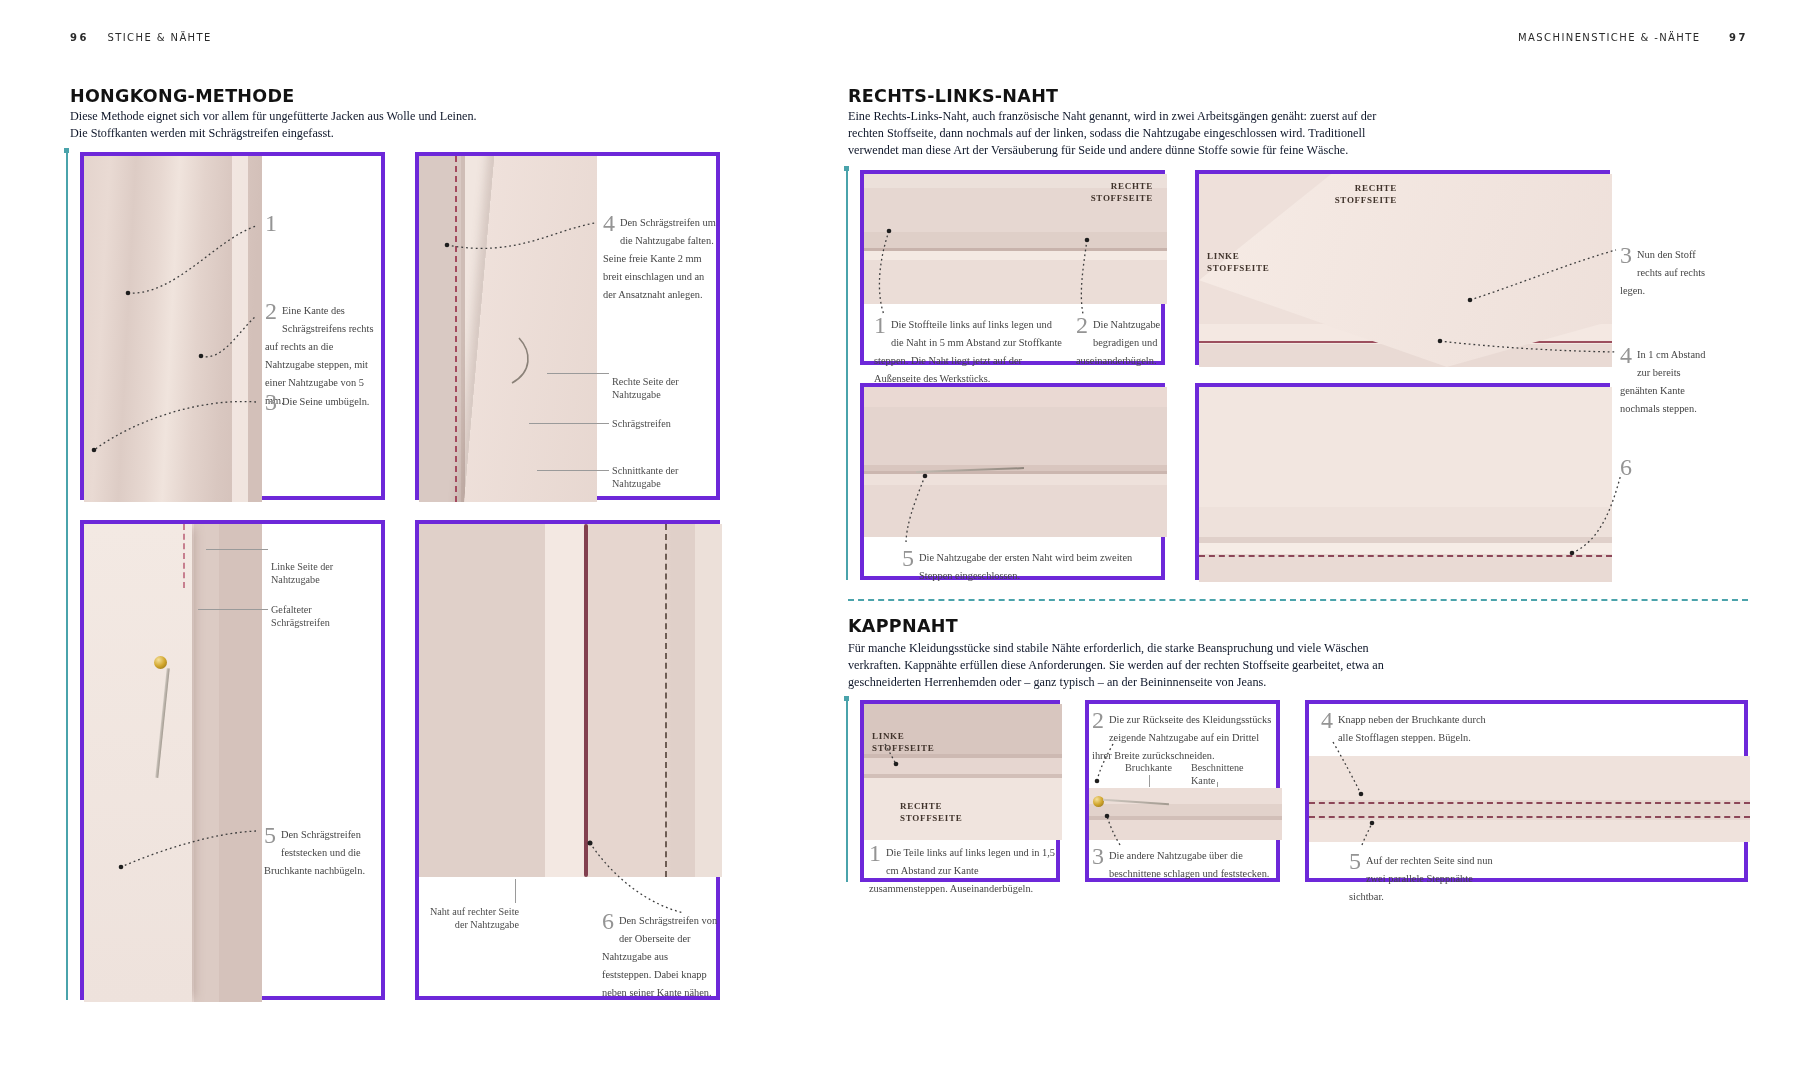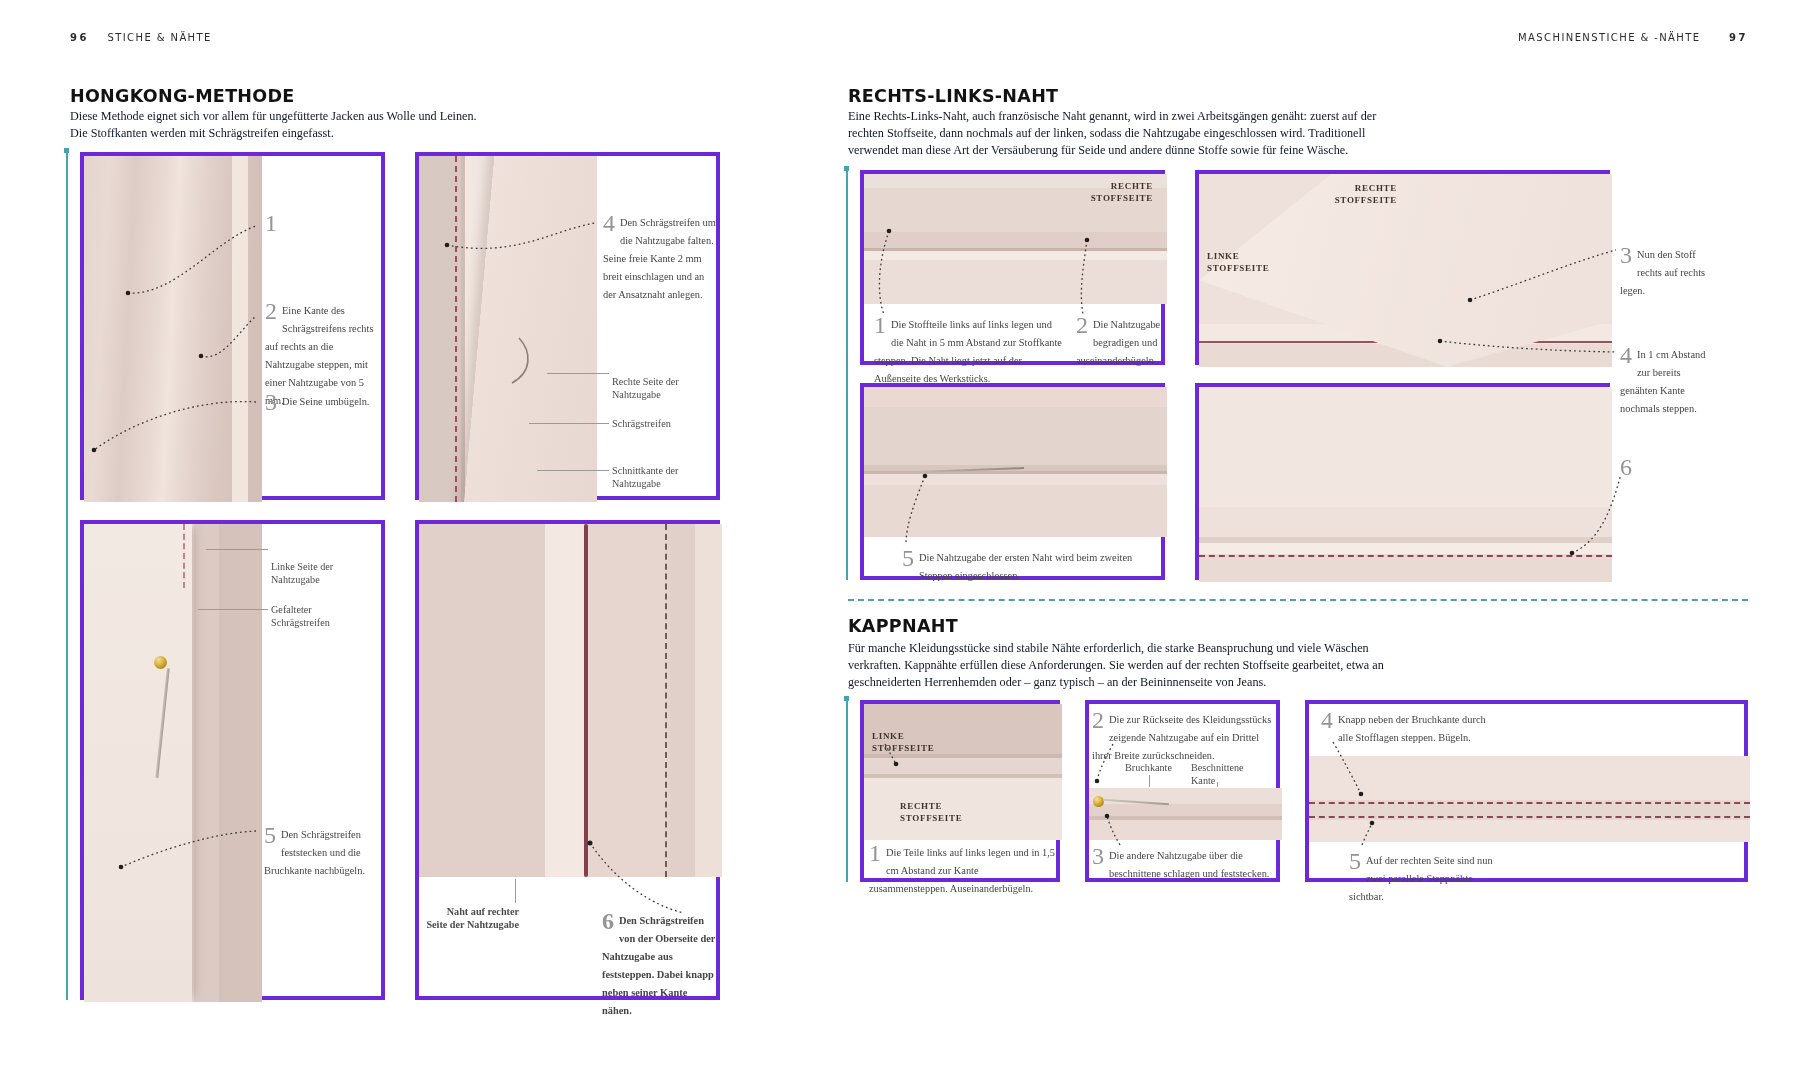--- a/index.html
+++ b/index.html
@@ -90,21 +90,21 @@
     </div>
     <div class="lline" style="left:122px;top:25px;width:62px;height:1px;"></div>
     <div class="cap-label" style="left:187px;top:19px;width:100px;margin-top:17px;">Linke Seite der Nahtzugabe</div>
     <div class="lline" style="left:114px;top:85px;width:70px;height:1px;"></div>
     <div class="cap-label" style="left:187px;top:79px;width:100px;">Gefalteter Schrägstreifen</div>
     <div class="step" style="left:180px;top:300px;width:108px;">
       <span class="num">5</span><span class="txt">Den Schrägstreifen feststecken und die Bruchkante nachbügeln.</span>
     </div>
   </div>
 
-  <div class="card" style="left:415px;top:520px;width:305px;height:480px;font-weight:bold;">
+  <div class="card" style="left:415px;top:520px;width:305px;height:480px;">
     <div class="photo" style="left:0;top:0;width:303px;height:353px;background:linear-gradient(90deg,#e0d0c9 0 126px,#f3e8e2 126px 164px,#e6d6cf 170px 246px,#e0d0c9 252px 303px);">
       <div style="position:absolute;left:165px;top:0;width:3.5px;height:353px;background:#82404f;border-radius:2px;"></div>
       <div class="stitch-v" style="left:246px;top:0;height:353px;border-left:2px dashed #6e5d54;"></div>
       <div style="position:absolute;left:276px;top:0;width:27px;height:353px;background:rgba(245,236,230,0.55);"></div>
     </div>
     <div class="lline" style="left:96px;top:355px;width:1px;height:24px;"></div>
     <div class="cap-label" style="left:5px;top:381px;width:95px;text-align:right;">Naht auf rechter Seite der Nahtzugabe</div>
     <div class="step" style="left:183px;top:386px;width:116px;">
       <span class="num">6</span><span class="txt">Den Schrägstreifen von der Oberseite der Nahtzugabe aus feststeppen. Dabei knapp neben seiner Kante nähen.</span>
     </div>

